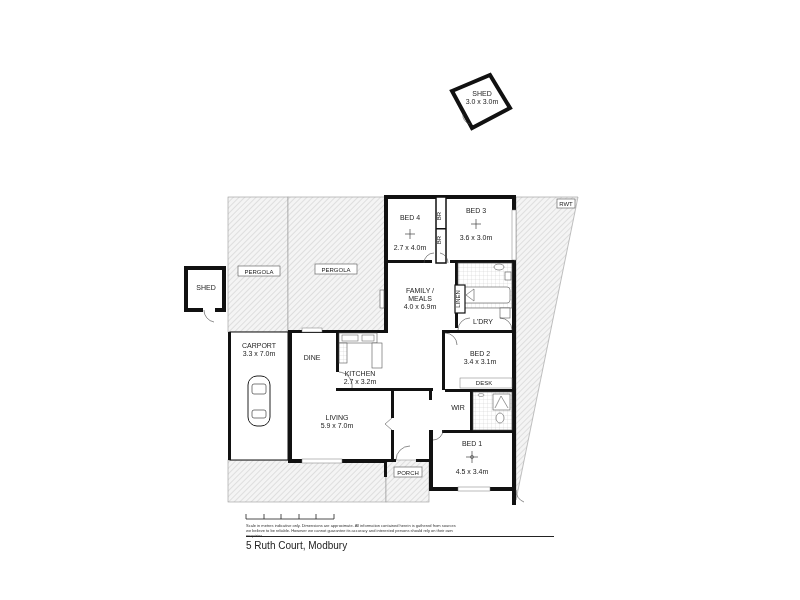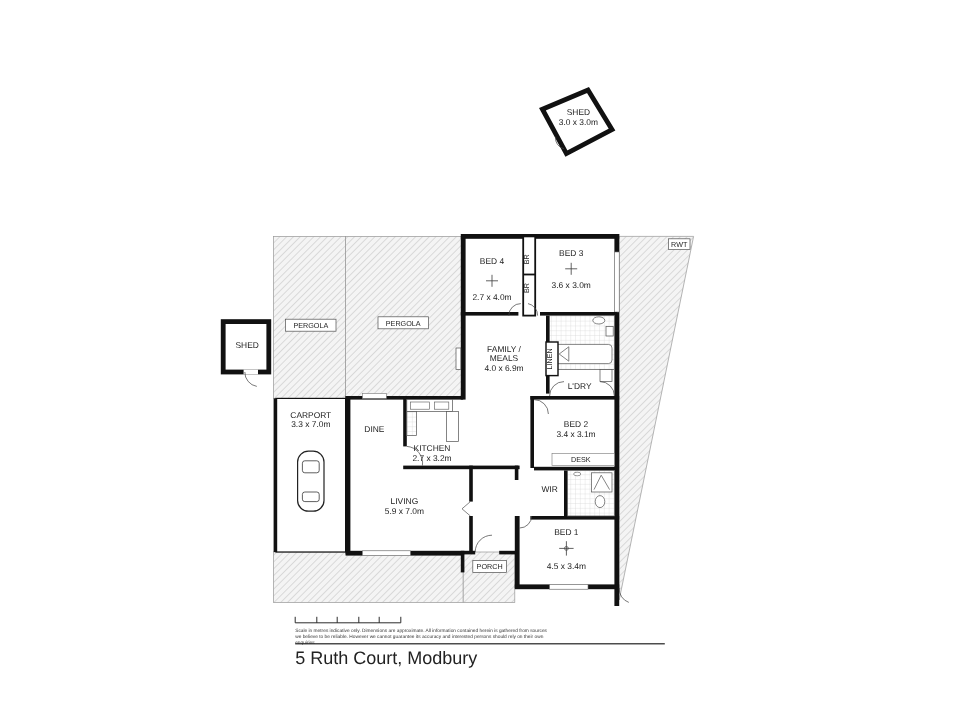--- a/index.html
+++ b/index.html
@@ -6,21 +6,21 @@
   body { width: 800px; height: 600px; position: relative; overflow: hidden; font-family: "Liberation Sans", sans-serif; }
   svg { position: absolute; left: 0; top: 0; }
   .lbl { font-family: "Liberation Sans", sans-serif; font-size: 7px; fill: #222; text-anchor: middle; }
   .lbl-sm { font-family: "Liberation Sans", sans-serif; font-size: 6px; fill: #222; text-anchor: middle; }
   .wall { fill: #111; }
   .thin { stroke: #555; stroke-width: 0.6; fill: none; }
   .door { stroke: #444; stroke-width: 0.6; fill: none; }
   .hatch { fill: url(#hatch); stroke: #999; stroke-width: 0.6; }
   .tagbox { fill: #fff; stroke: #555; stroke-width: 0.6; }
   .disclaimer { position: absolute; left: 246px; top: 523px; width: 210px; font-size: 4px; line-height: 5px; color: #333; }
-  .address { position: absolute; left: 246px; top: 540px; font-size: 15px; color: #222; }
+  .address { position: absolute; left: 246px; top: 540px; font-size: 10px; color: #222; }
   .rule { position: absolute; left: 246px; top: 536px; width: 308px; height: 1px; background: #222; }
 </style>
 </head>
 <body>
 
 <svg width="800" height="600" viewBox="0 0 800 600">
   <defs>
     <pattern id="hatch" width="4" height="4" patternUnits="userSpaceOnUse" patternTransform="rotate(45)">
       <rect width="4" height="4" fill="#f4f4f4"></rect>
       <line x1="0" y1="0" x2="0" y2="4" stroke="#c8c8c8" stroke-width="1"></line>

